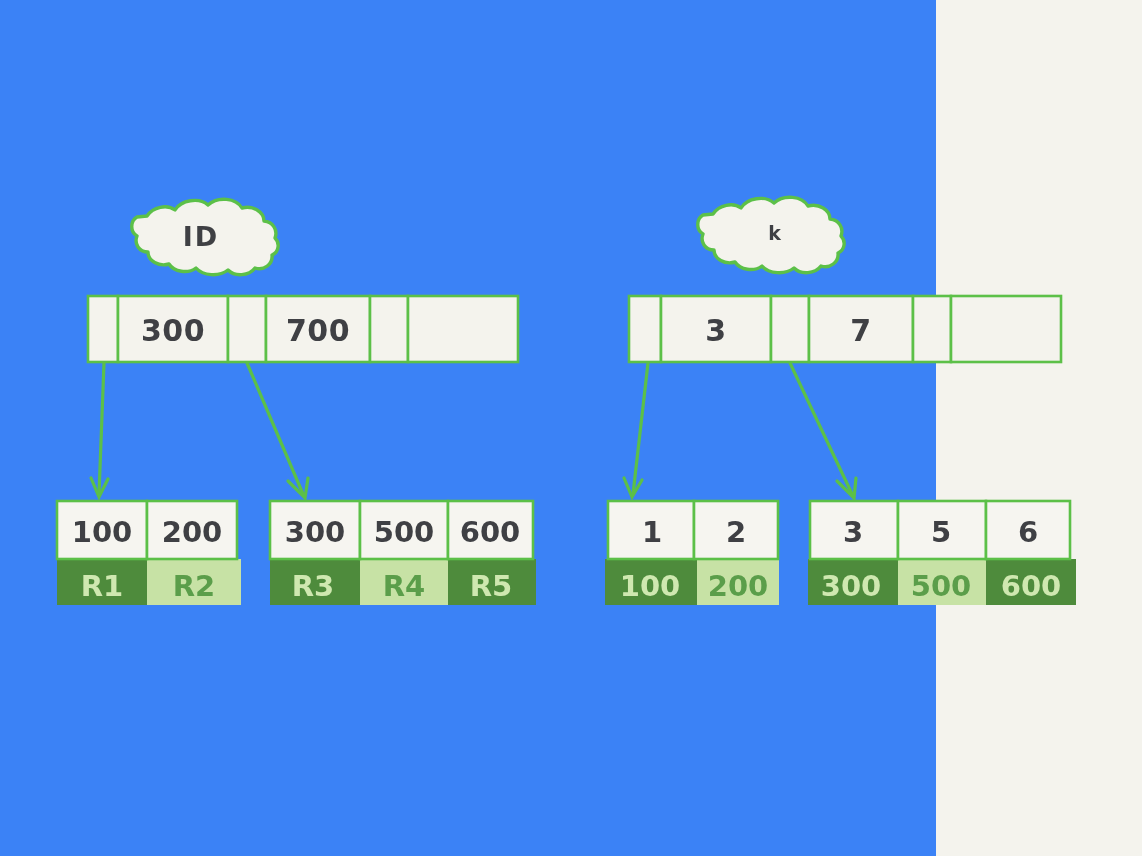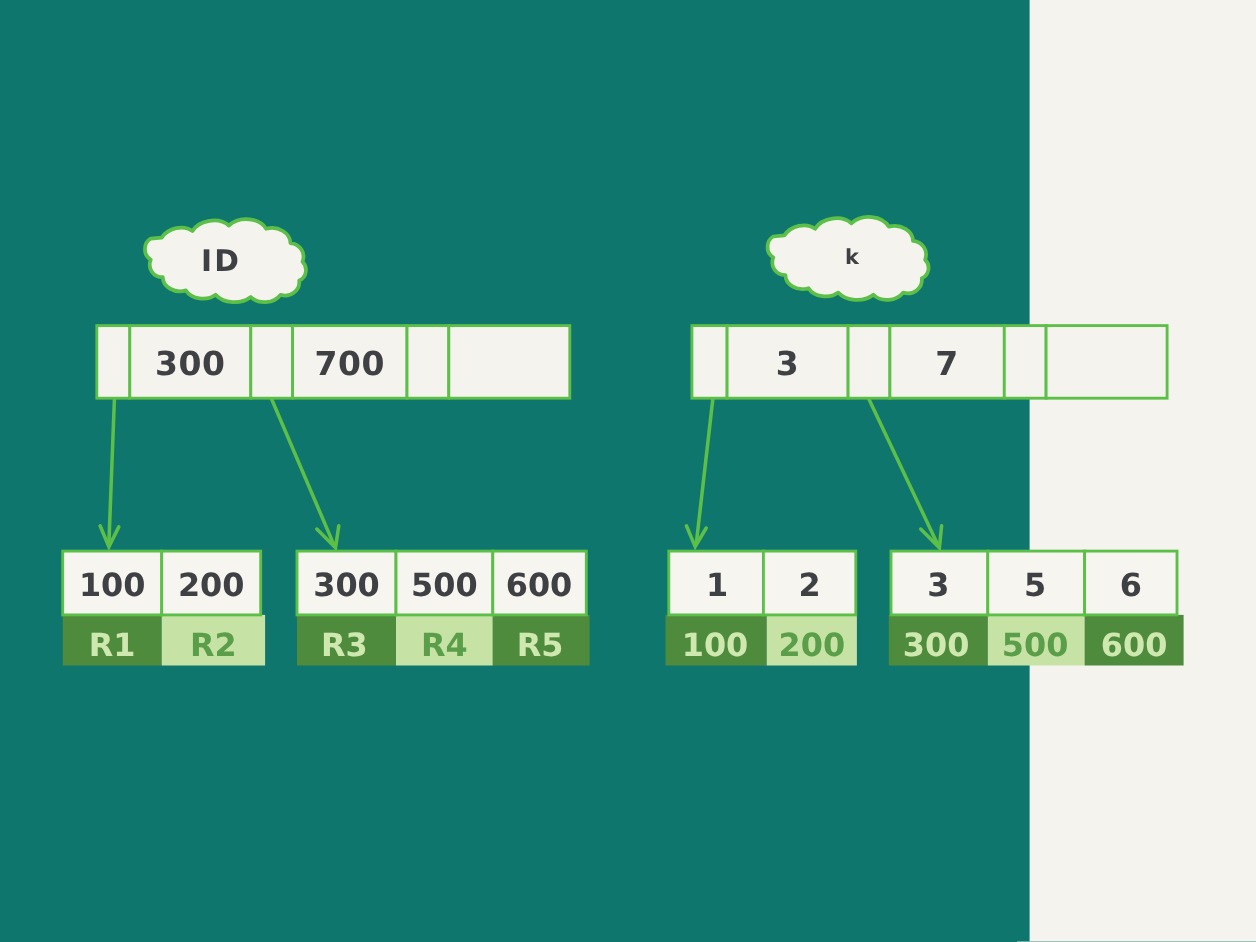--- a/index.html
+++ b/index.html
@@ -11,21 +11,21 @@
     width: 1142px;
     height: 856px;
     background: #f4f3ed;
     font-family: "DejaVu Sans", sans-serif;
     overflow: hidden;
   }
   #canvas {
     position: relative;
     width: 936px;
     height: 856px;
-    background: #0f766e;
+    background: #3b82f6;
   }
   svg.layer {
     position: absolute;
     left: 0;
     top: 0;
     width: 1142px;
     height: 856px;
     overflow: visible;
   }
   .cloud-label-text {

